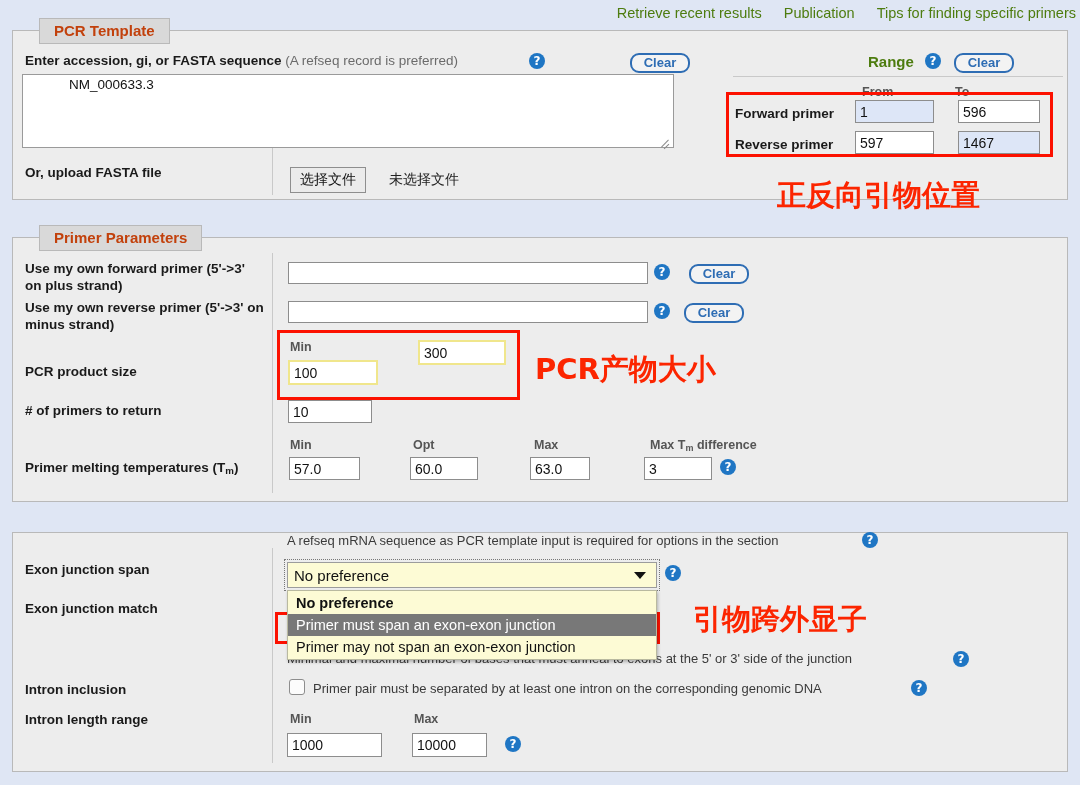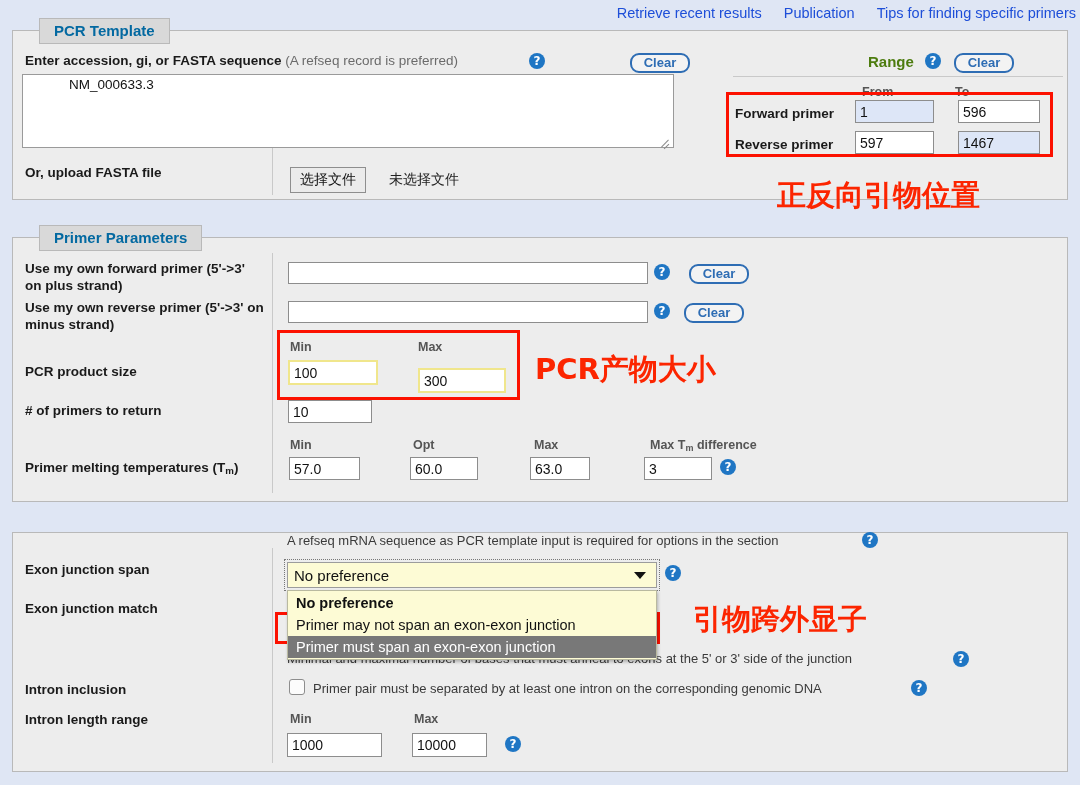--- a/index.html
+++ b/index.html
@@ -21,39 +21,39 @@
     top: 0; left: 0; right: 0;
     height: 26px;
     display: flex;
     justify-content: flex-end;
     align-items: center;
     gap: 22px;
     padding-right: 4px;
     box-sizing: border-box;
   }
   #topnav a {
-    color: #1d4ed8;
+    color: #4d7c0f;
     font-size: 14.5px;
     text-decoration: none;
     white-space: nowrap;
   }
 
   
   .panel {
     position: absolute;
     background: #ededed;
     border: 1px solid #b9b9b9;
     box-sizing: border-box;
   }
   .legend {
     position: absolute;
     top: -13px; left: 26px;
     background: #d9d9d9;
     border: 1px solid #b9b9b9;
-    color: #0369a1;
+    color: #c2410c;
     font-weight: bold;
     font-size: 15px;
     padding: 4px 14px 5px 14px;
     line-height: 1;
     white-space: nowrap;
   }
   .divider {
     position: absolute;
     width: 1px;
     background: #c9c9c9;
@@ -319,21 +319,21 @@
   <span>Use my own reverse primer (5'-&gt;3' on minus strand)</span>
 </div>
 <div class="inp" style="left:288px; top:301px; width:360px; height:22px;"></div>
 <div class="help" style="left:654px; top:303px;">?</div>
 <div class="clearbtn" style="left:684px; top:303px; width:60px;">Clear</div>
 
 <div class="sublbl" style="left:290px; top:340px;">Min</div>
 <div class="sublbl" style="left:418px; top:340px;">Max</div>
 <div class="lbl" style="left:25px; top:363px;">PCR product size</div>
 <div class="inp yellowb" style="left:288px; top:360px; width:90px; height:25px;">100</div>
-<div class="inp yellowb" style="left:418px; top:368px; width:88px; height:25px;">300</div>
+<div class="inp yellowb" style="left:418px; top:340px; width:88px; height:25px;">300</div>
 <div class="redbox" style="left:277px; top:330px; width:243px; height:70px;"></div>
 <div class="cn" style="left:535px; top:350px; font-size:29px;">PCR产物大小</div>
 
 <div class="lbl" style="left:25px; top:402px;"># of primers to return</div>
 <div class="inp" style="left:288px; top:400px; width:84px;">10</div>
 
 <div class="sublbl" style="left:290px; top:438px;">Min</div>
 <div class="sublbl" style="left:413px; top:438px;">Opt</div>
 <div class="sublbl" style="left:534px; top:438px;">Max</div>
 <div class="sublbl" style="left:650px; top:438px;">
@@ -359,22 +359,22 @@
 
 <div class="lbl" style="left:25px; top:561px;">Exon junction span</div>
 <div class="selbox" style="left:287px; top:562px; width:370px;">
   <span>No preference</span>
   <span class="caret"></span>
 </div>
 <div class="help" style="left:665px; top:565px;">?</div>
 
 <div class="dropdown" style="left:287px; top:590px; width:370px;">
   <div class="ddopt bold">No preference</div>
+  <div class="ddopt sel">Primer must span an exon-exon junction</div>
   <div class="ddopt">Primer may not span an exon-exon junction</div>
-  <div class="ddopt sel">Primer must span an exon-exon junction</div>
 </div>
 <div class="redbox" style="left:275px; top:612px; width:385px; height:32px;"></div>
 <div class="cn" style="left:693px; top:600px; font-size:29px;">引物跨外显子</div>
 
 <div class="lbl" style="left:25px; top:600px;">Exon junction match</div>
 <div class="plain" style="left:287px; top:651px;">Minimal and maximal number of bases that must anneal to exons at the 5' or 3' side of the junction</div>
 <div class="help" style="left:953px; top:651px;">?</div>
 
 <div class="lbl" style="left:25px; top:681px;">Intron inclusion</div>
 <div class="cbox" style="left:289px; top:679px;"></div>

